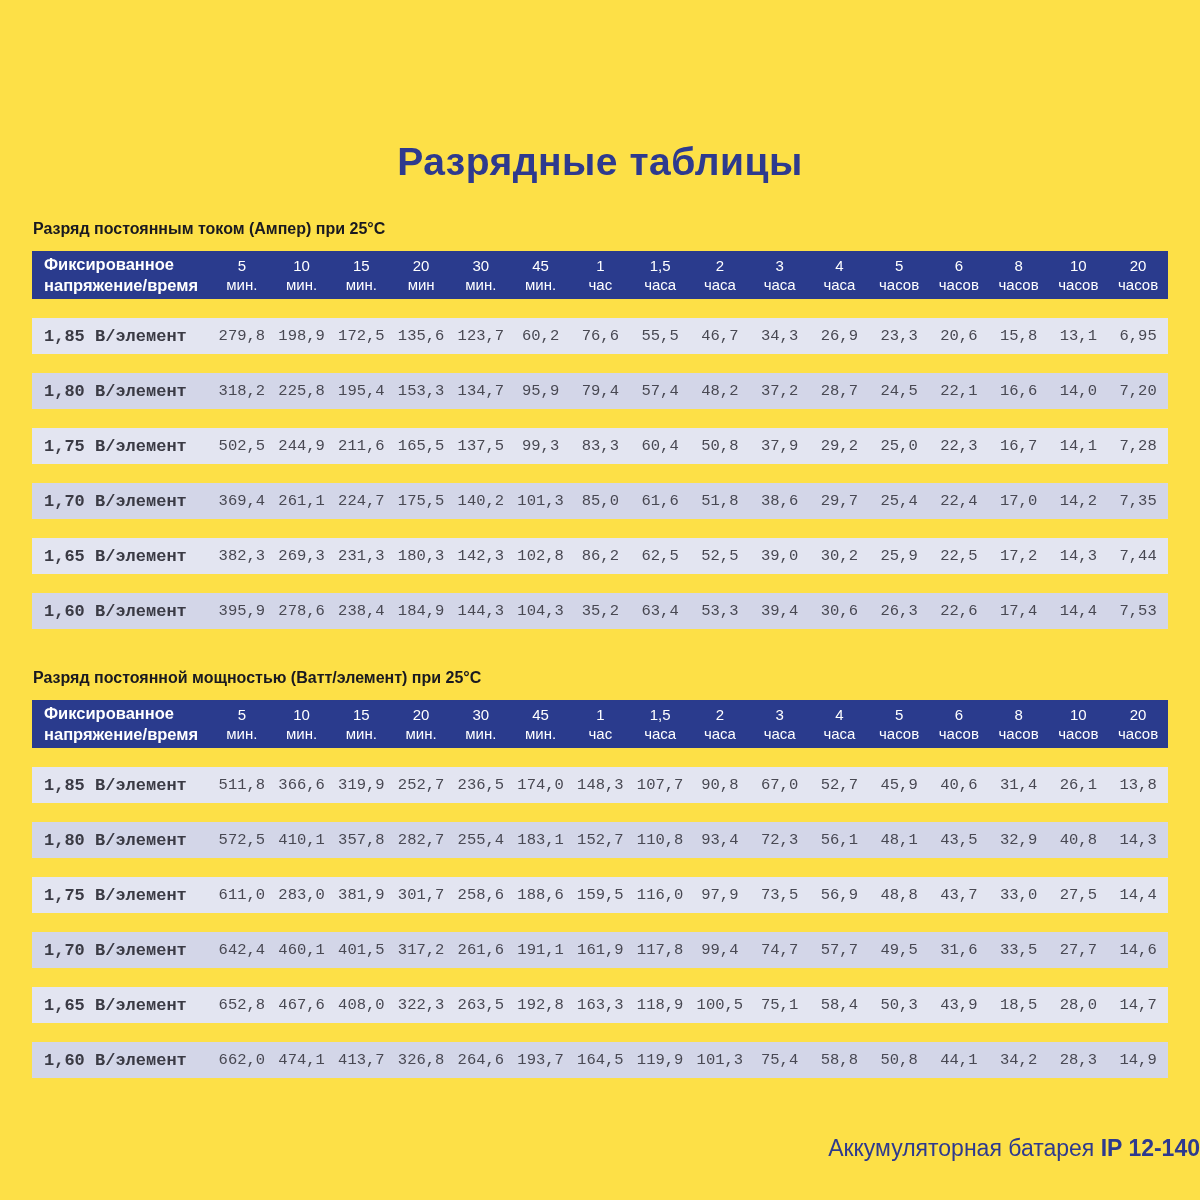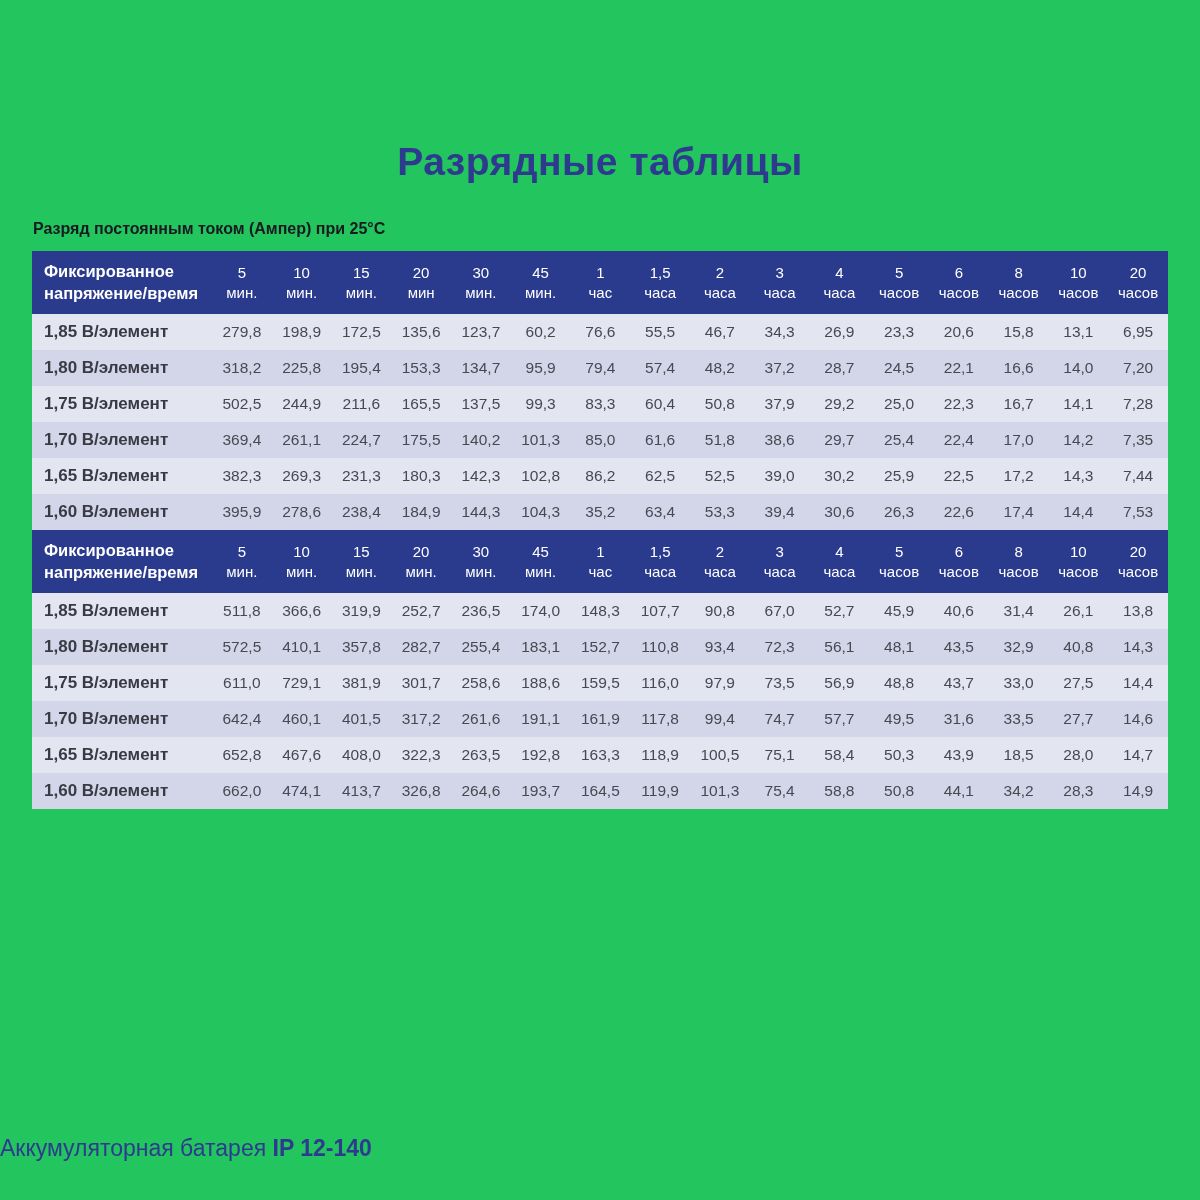--- a/index.html
+++ b/index.html
@@ -30,72 +30,73 @@
     font-weight: bold;
     color: #191920;
   }
   .section-heading.second { margin-top: 40px; }
   .tbl { margin: 0 32px; }
   .t-head {
     display: flex;
     align-items: center;
     background: #2a3b8d;
     color: #ffffff;
-    height: 63px;
+    height: 48px;
   }
   .t-corner {
     width: 180px;
     flex: 0 0 180px;
     padding-left: 12px;
     font-weight: bold;
     font-size: 16.5px;
     line-height: 1.3;
   }
   .t-col {
     flex: 1 1 0;
     text-align: center;
     font-size: 15px;
     line-height: 1.3;
   }
   .t-col span { display: block; }
   .t-row {
     display: flex;
     align-items: center;
     height: 36px;
-    margin-top: 0;
+    margin-top: 19px;
+    font-family: Liberation Mono, monospace;
   }
   .t-row.light { background: #e3e5f1; }
   .t-row.dark  { background: #d3d6e8; }
   .t-label {
     width: 180px;
     flex: 0 0 180px;
     padding-left: 12px;
     font-weight: bold;
     font-size: 17px;
     color: #3a3a44;
   }
   .t-cell {
     flex: 1 1 0;
     text-align: center;
     font-size: 15.5px;
     color: #484852;
   }
   .footer {
     margin-top: auto;
     margin-bottom: 38px;
-    text-align: left;
+    text-align: right;
     font-size: 23px;
     color: #2e3a8e;
   }
   .footer .model { font-weight: bold; }
 </style>
 </head>
 <body style="background: rgb(221, 224, 238);">
 
-<div class="page" style="background: #22c55e;">
+<div class="page" style="background: #fde047;">
 
   <div class="page-title" style="color: rgb(46, 58, 142);">Разрядные таблицы</div>
 
   <div class="section-heading" style="color: rgb(25, 25, 32);">Разряд постоянным током (Ампер) при 25°С</div>
 
   <div class="tbl">
       <div class="t-head" style="background: rgb(42, 59, 141);">
         <div class="t-corner">Фиксированное напряжение/время</div>
         <div class="t-col">
           <span>5</span>
@@ -271,20 +272,21 @@
         <div class="t-cell">39,4</div>
         <div class="t-cell">30,6</div>
         <div class="t-cell">26,3</div>
         <div class="t-cell">22,6</div>
         <div class="t-cell">17,4</div>
         <div class="t-cell">14,4</div>
         <div class="t-cell">7,53</div>
       </div>
     </div>
 
+  <div class="section-heading second" style="color: rgb(25, 25, 32);">Разряд постоянной мощностью (Ватт/элемент) при 25°С</div>
 
   <div class="tbl">
       <div class="t-head" style="background: rgb(42, 59, 141);">
         <div class="t-corner">Фиксированное напряжение/время</div>
         <div class="t-col">
           <span>5</span>
           <span>мин.</span>
         </div>
         <div class="t-col">
           <span>10</span>
@@ -381,21 +383,21 @@
         <div class="t-cell">56,1</div>
         <div class="t-cell">48,1</div>
         <div class="t-cell">43,5</div>
         <div class="t-cell">32,9</div>
         <div class="t-cell">40,8</div>
         <div class="t-cell">14,3</div>
       </div>
       <div class="t-row light" style="background: rgb(227, 229, 241);">
         <div class="t-label">1,75 В/элемент</div>
         <div class="t-cell">611,0</div>
-        <div class="t-cell">729,1</div>
+        <div class="t-cell">283,0</div>
         <div class="t-cell">381,9</div>
         <div class="t-cell">301,7</div>
         <div class="t-cell">258,6</div>
         <div class="t-cell">188,6</div>
         <div class="t-cell">159,5</div>
         <div class="t-cell">116,0</div>
         <div class="t-cell">97,9</div>
         <div class="t-cell">73,5</div>
         <div class="t-cell">56,9</div>
         <div class="t-cell">48,8</div>

